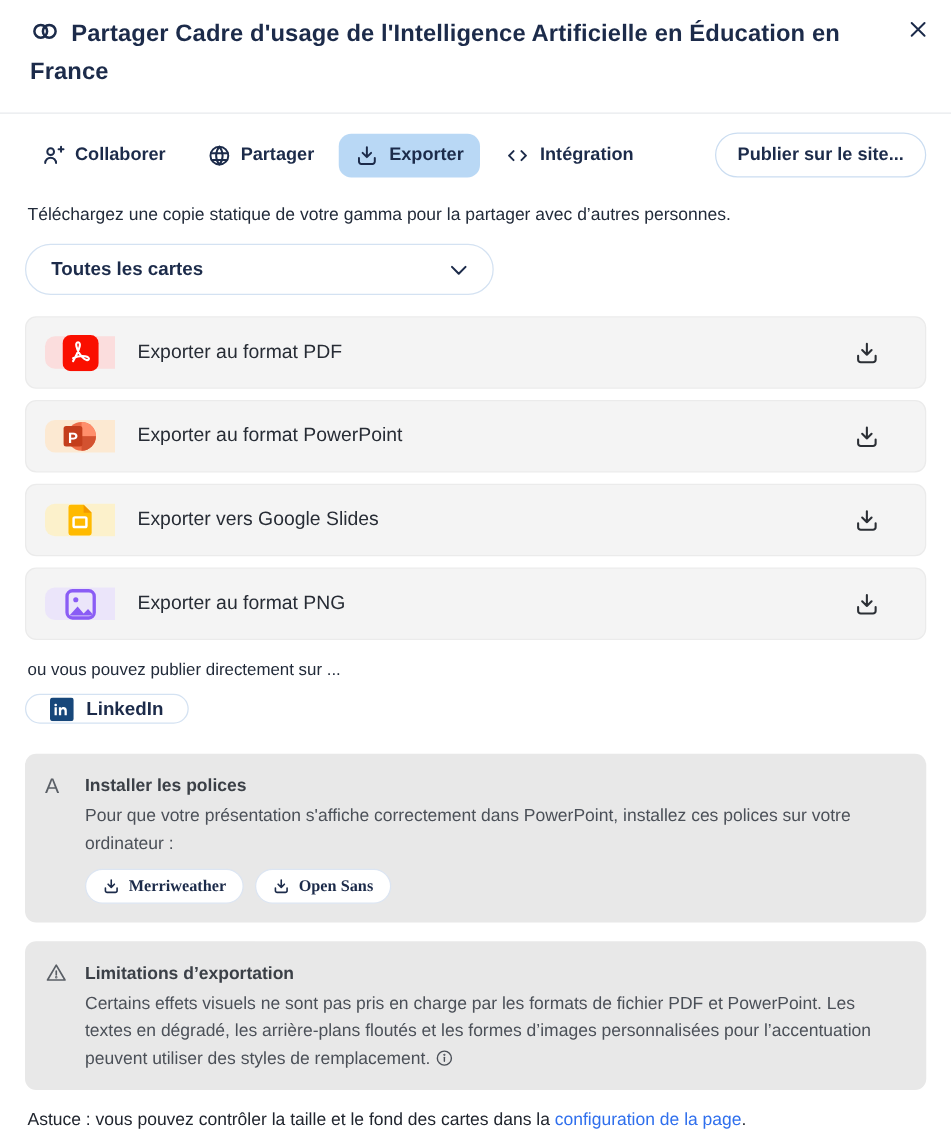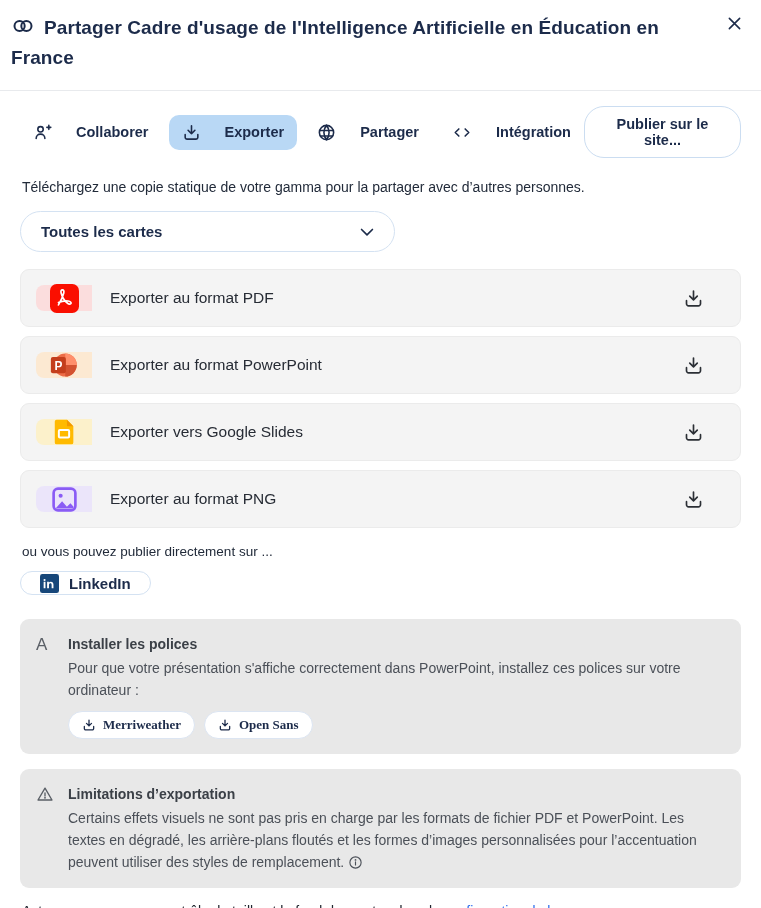--- a/index.html
+++ b/index.html
@@ -1,29 +1,29 @@
 <!DOCTYPE html>
 <html><head>
 <meta charset="utf-8">
 <style>
   * { margin:0; padding:0; box-sizing:border-box; }
   html,body { width:761px; background:#fff; font-family:"Liberation Sans", sans-serif; color:#1C2B4A; }
   .dialog { position:relative; width:761px; height:908px; background:#fff; overflow:hidden; }
 
   
-  .header { position:relative; padding:13px 60px 10px 11px; }
+  .header { position:relative; padding:13px 60px 10px 24px; }
   .title { font-size:19px; font-weight:700; line-height:30px; color:#1C2B4A; letter-spacing:.1px; }
   .link-ic { display:inline-block; vertical-align:-4px; margin-right:9px; }
   .close-btn { position:absolute; top:10px; right:13px; background:none; border:none; cursor:pointer; padding:4px; line-height:0; }
   .hdr-divider { border:none; border-top:1px solid #E8EAED; margin-top:7px; }
 
   
   .tabs-row { display:flex; align-items:center; justify-content:space-between; margin:15px 20px 0 20px; }
   .tabs { display:flex; align-items:center; gap:7px; }
-  .tab { display:flex; align-items:center; gap:24px; padding:8px 13px; border:none; background:transparent; border-radius:10px; font-family:inherit; font-size:14.5px; font-weight:700; color:#1C2B4A; cursor:pointer; }
+  .tab { display:flex; align-items:center; gap:8px; padding:8px 13px; border:none; background:transparent; border-radius:10px; font-family:inherit; font-size:14.5px; font-weight:700; color:#1C2B4A; cursor:pointer; }
   .tab.active { background:#B9D8F5; }
   .tab svg { flex:0 0 auto; }
   .publish-btn { display:flex; align-items:center; padding:9px 17px; background:#fff; border:1px solid #CBDDF1; border-radius:20px; font-family:Liberation Sans, sans-serif; font-size:14.5px; font-weight:700; color:#1C2B4A; cursor:pointer; }
 
   .description { margin:21px 22px 0 22px; font-size:14px; color:#222B3A; }
 
   
   .dropdown { display:flex; align-items:center; justify-content:space-between; margin:16px 20px 0 20px; width:375px; height:41px; padding:0 17px 0 20px; background:#fff; border:1px solid #D4E2F2; border-radius:21px; font-family:inherit; font-size:15px; font-weight:700; color:#1C2B4A; cursor:pointer;gap:15px; }
 
   
@@ -77,34 +77,34 @@
   <div class="tabs-row">
     <nav class="tabs">
       <button class="tab">
         <svg width="19" height="19" viewBox="0 0 24 24" fill="none" stroke="#1C2B4A" stroke-width="2" stroke-linecap="round" stroke-linejoin="round">
             <circle cx="9.5" cy="8" r="3.4"></circle>
             <path d="M4 19.5c0-3 2.5-5.4 5.5-5.4s5.5 2.4 5.5 5.4"></path>
             <path d="M17.5 5.5h5M20 3v5"></path>
           </svg>
         <span>Collaborer</span>
       </button>
-      <button class="tab active">
-        <svg width="19" height="19" viewBox="0 0 24 24" fill="none" stroke="#1C2B4A" stroke-width="2" stroke-linecap="round" stroke-linejoin="round">
-            <path d="M12 3.5v10m0 0l-4.3-4.3M12 13.5l4.3-4.3"></path>
-            <path d="M4 14.5V18a2.4 2.4 0 0 0 2.4 2.4h11.2A2.4 2.4 0 0 0 20 18v-3.5"></path>
-          </svg>
-        <span>Exporter</span>
-      </button>
       <button class="tab">
         <svg width="19" height="19" viewBox="0 0 24 24" fill="none" stroke="#1C2B4A" stroke-width="2" stroke-linecap="round">
             <circle cx="12" cy="12" r="9"></circle>
             <path d="M3.5 9.5h17M5 16.5h14"></path>
             <path d="M12 3a14 14 0 0 1 0 18M12 3a14 14 0 0 0 0 18"></path>
           </svg>
         <span>Partager</span>
+      </button>
+      <button class="tab active">
+        <svg width="19" height="19" viewBox="0 0 24 24" fill="none" stroke="#1C2B4A" stroke-width="2" stroke-linecap="round" stroke-linejoin="round">
+            <path d="M12 3.5v10m0 0l-4.3-4.3M12 13.5l4.3-4.3"></path>
+            <path d="M4 14.5V18a2.4 2.4 0 0 0 2.4 2.4h11.2A2.4 2.4 0 0 0 20 18v-3.5"></path>
+          </svg>
+        <span>Exporter</span>
       </button>
       <button class="tab">
         <svg width="20" height="19" viewBox="0 0 24 24" fill="none" stroke="#1C2B4A" stroke-width="2" stroke-linecap="round" stroke-linejoin="round">
             <path d="M8 7.5L3.5 12 8 16.5M16 7.5l4.5 4.5L16 16.5"></path>
           </svg>
         <span>Intégration</span>
       </button>
     </nav>
     <button class="publish-btn">Publier sur le site...</button>
   </div>

